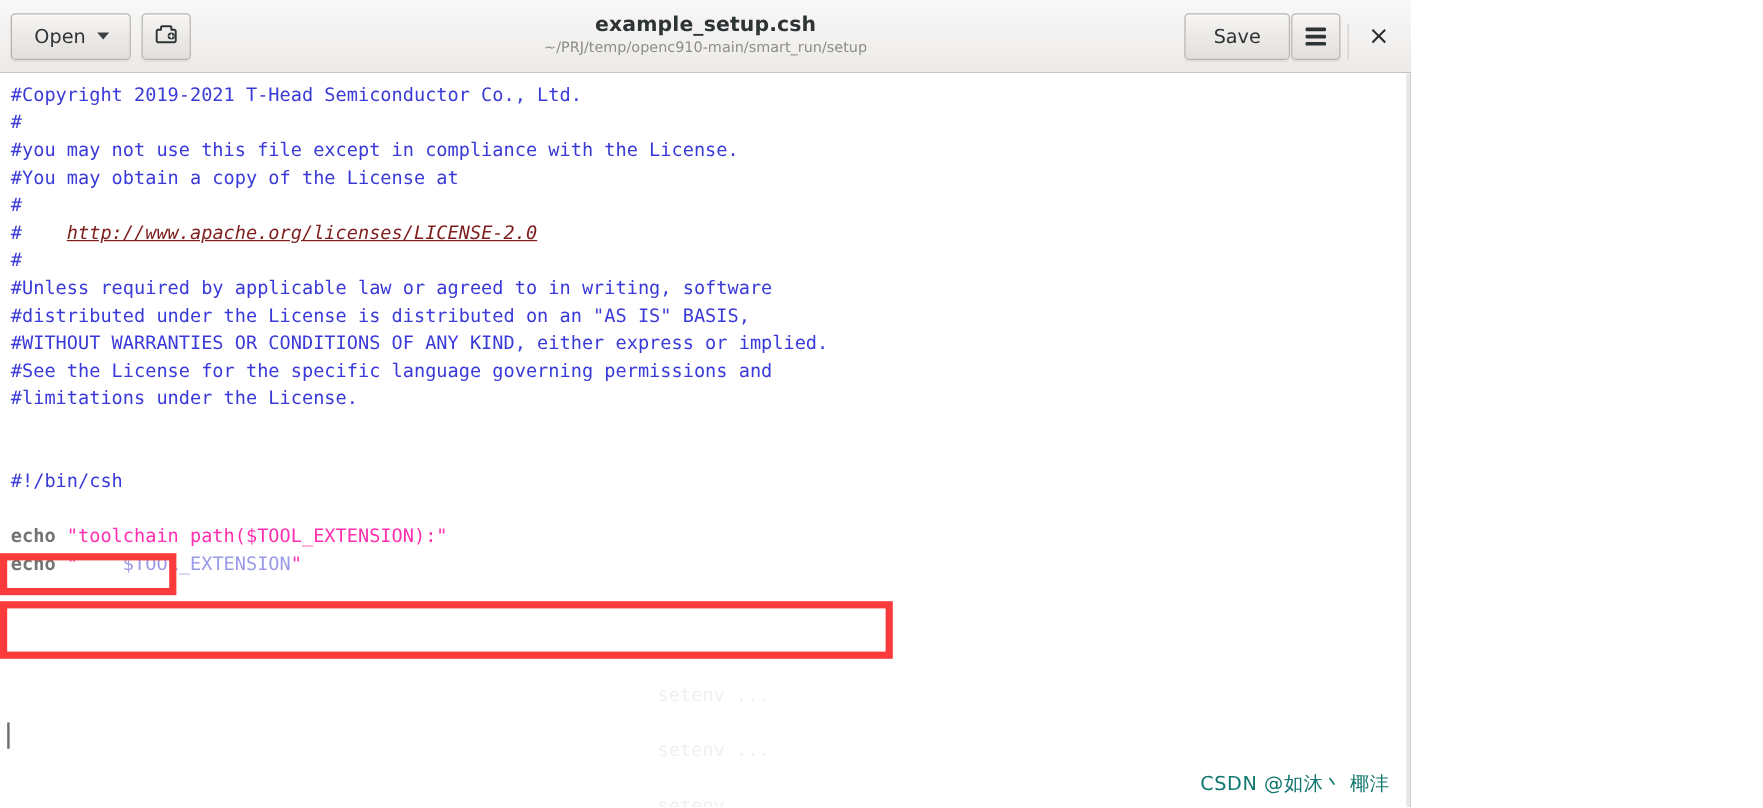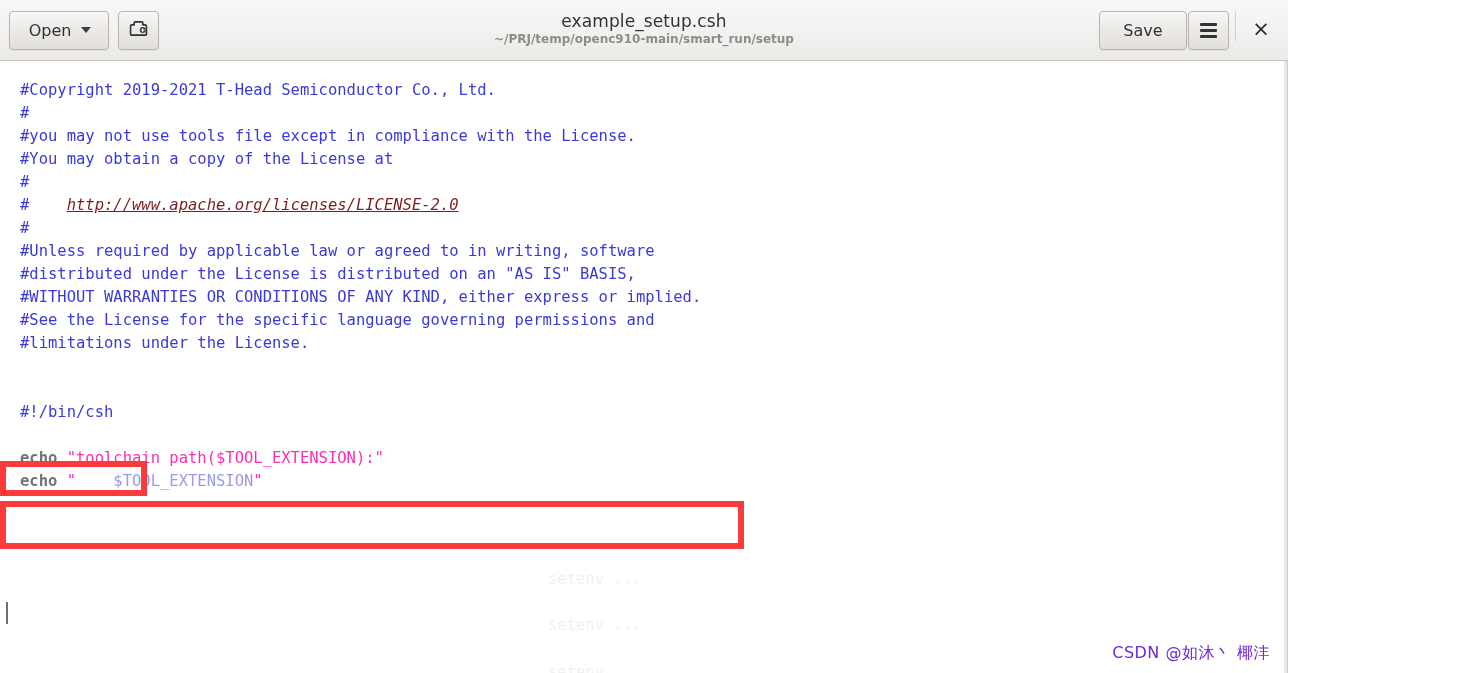--- a/index.html
+++ b/index.html
@@ -8,21 +8,21 @@
     padding: 0;
     background: #ffffff;
   }
   body {
     font-family: "DejaVu Sans", sans-serif;
     -webkit-font-smoothing: antialiased;
   }
 
   #app {
     position: relative;
-    width: 1288px;
+    width: 1176px;
     height: 673px;
     overflow: hidden;
     background: #ffffff;
     box-sizing: border-box;
   }
 
   
   .headerbar {
     position: relative;
     display: flex;
@@ -36,21 +36,21 @@
 
   .hb-left {
     display: flex;
     align-items: center;
     gap: 9px;
     flex: 0 0 auto;
     z-index: 3;
   }
   .hb-right {
     display: flex;
-    align-items: flex-start;
+    align-items: flex-end;
     gap: 1px;
     flex: 0 0 auto;
     margin-left: auto;
     z-index: 3;
   }
 
   .btn {
     display: inline-flex;
     align-items: center;
     justify-content: center;
@@ -124,46 +124,45 @@
     left: 0; right: 0; top: 0; bottom: 0;
     display: flex;
     flex-direction: column;
     align-items: center;
     justify-content: center;
     pointer-events: none;
     z-index: 1;
   }
   .hb-title {
     font-size: 17px;
-    font-weight: normal;
+    font-weight: bold;
     color: #2e3436;
     line-height: 1.15;
     letter-spacing: 0.1px;
   }
   .hb-subtitle {
     font-size: 12px;
     color: #8d8c89;
     line-height: 1.3;
     margin-top: 1px;
-    font-weight: bold;
   }
 
   
   .editor-wrap {
     position: relative;
     height: 612px;
     background: #ffffff;
     overflow: hidden;
     border-right: 1px solid #cfcfcf;
     box-sizing: border-box;
   }
 
   .code {
     position: relative;
-    margin: 15px;
+    margin: 4px;
     padding: 3px 0 0 5px;
     font-family: "DejaVu Sans Mono", monospace;
     font-size: 15.5px;
     line-height: 23px;
     white-space: pre;
     color: #000000;
     z-index: 2;
   }
   .code .ln { display: block; min-height: 23px; }
 
@@ -219,21 +218,21 @@
   #redbox-shebang { left: 0px; top: 400px; width: 147px; height: 35px; }
   #redbox-setenv  { left: 0px; top: 440px; width: 744px; height: 48px; }
 
   
   .watermark {
     position: absolute;
     right: 17px;
     bottom: 9px;
     font-family: "DejaVu Sans", sans-serif;
     font-size: 16px;
-    color: #6d28d9;
+    color: #0f766e;
     letter-spacing: 0.5px;
     z-index: 6;
     user-select: none;
   }
 
   .scroll-edge {
     position: absolute;
     right: 0;
     top: 0;
     bottom: 0;
@@ -291,21 +290,21 @@
   <div class="editor-wrap">
 
     <div class="ghost-layer">
         <div class="ghost" style="top: 507px; left: 548px;">setenv ...</div>
         <div class="ghost" style="top: 553px; left: 548px;">setenv ...</div>
         <div class="ghost" style="top: 600px; left: 548px;">setenv ...</div>
       </div>
 
     <pre class="code"><span class="ln"><span class="c-comment">#Copyright 2019-2021 T-Head Semiconductor Co., Ltd.</span>
 </span><span class="ln"><span class="c-comment">#</span>
-</span><span class="ln"><span class="c-comment">#you may not use tools file except in compliance with the License.</span>
+</span><span class="ln"><span class="c-comment">#you may not use this file except in compliance with the License.</span>
 </span><span class="ln"><span class="c-comment">#You may obtain a copy of the License at</span>
 </span><span class="ln"><span class="c-comment">#</span>
 </span><span class="ln"><span class="c-comment">#    </span><span class="c-link">http://www.apache.org/licenses/LICENSE-2.0</span>
 </span><span class="ln"><span class="c-comment">#</span>
 </span><span class="ln"><span class="c-comment">#Unless required by applicable law or agreed to in writing, software</span>
 </span><span class="ln"><span class="c-comment">#distributed under the License is distributed on an "AS IS" BASIS,</span>
 </span><span class="ln"><span class="c-comment">#WITHOUT WARRANTIES OR CONDITIONS OF ANY KIND, either express or implied.</span>
 </span><span class="ln"><span class="c-comment">#See the License for the specific language governing permissions and</span>
 </span><span class="ln"><span class="c-comment">#limitations under the License.</span>
 </span><span class="ln">

